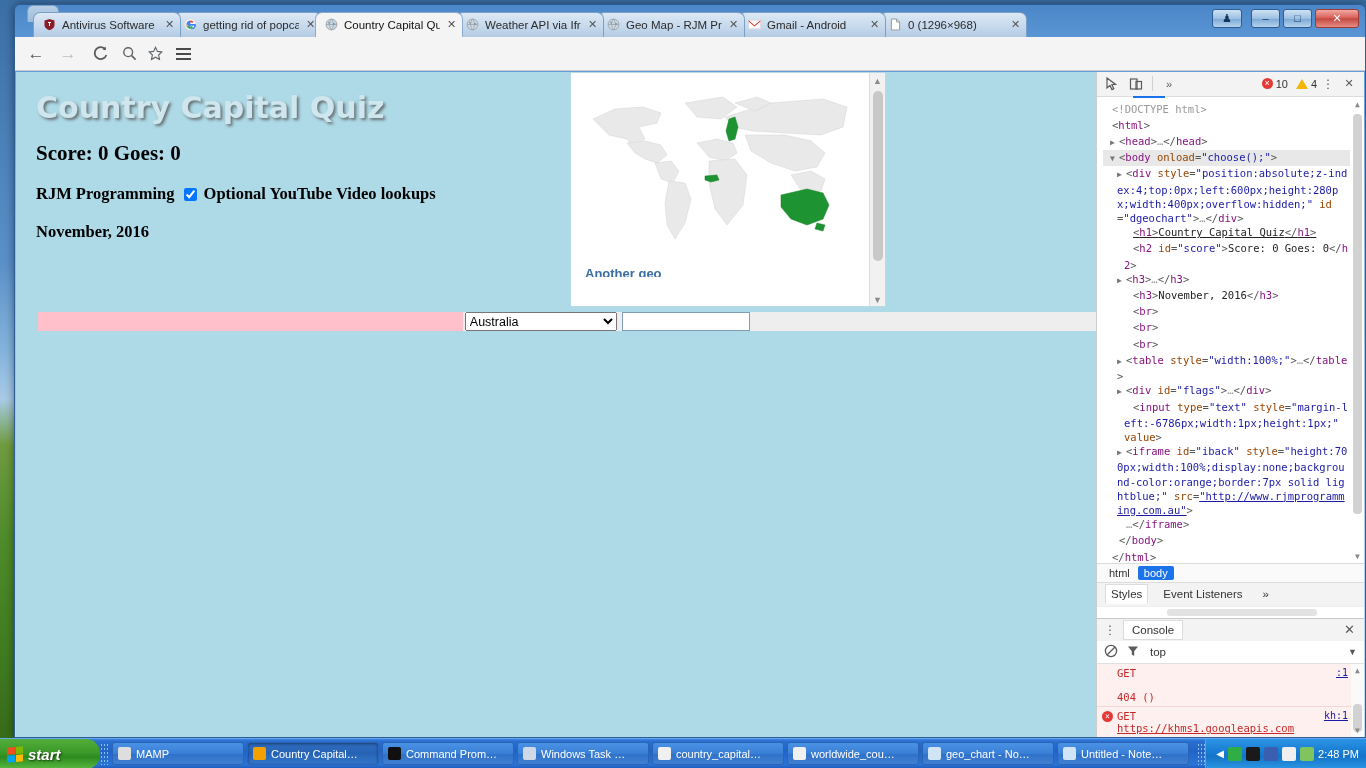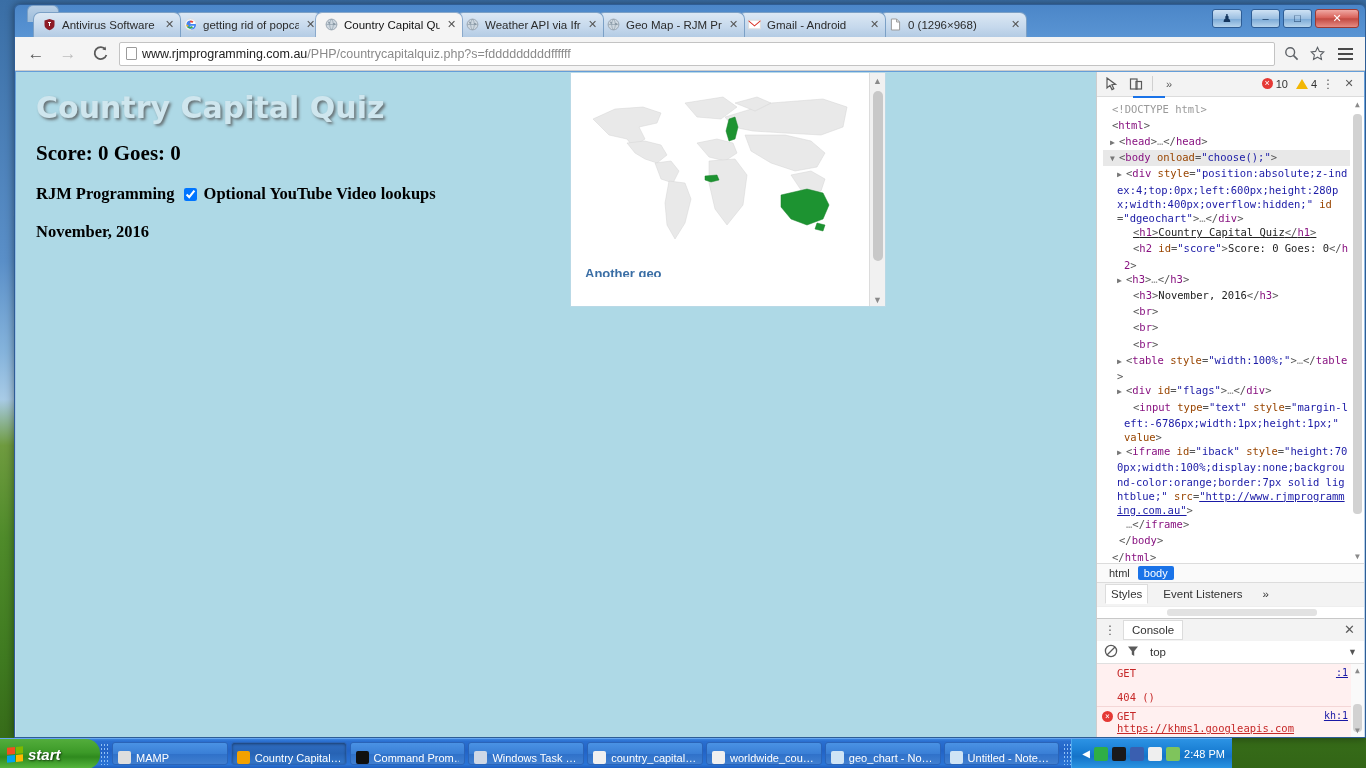--- a/index.html
+++ b/index.html
@@ -16,21 +16,21 @@
     background: linear-gradient(to bottom, #3a6ea5 0%, #5a8fc8 34%, #86b4dc 46%, #a8cbe6 52%, #6f9b3f 58%, #4f8b2a 70%, #3f7a20 86%, #336616 100%);
   }
   .desk-icon {
     position: absolute; left: 6px; width: 22px;
     color: #fff; font-size: 9px; text-align: center;
     text-shadow: 1px 1px 1px rgba(0,0,0,.7);
   }
 
   
   #taskbar {
-    position: absolute; left: 0; bottom: 0; width: 1232px; height: 30px;
+    position: absolute; left: 0; bottom: 0; width: 1366px; height: 30px;
     background: linear-gradient(to bottom, #3a83df 0%, #2a6fd0 8%, #2263c6 40%, #2a74d6 88%, #1e5ec0 100%);
     border-top: 1px solid #67a7f2;
     display: flex; align-items: stretch;
   }
   #start-button {
     width: 100px; height: 30px;
     background: linear-gradient(to bottom, #53ad3c 0%, #3c9a28 45%, #2f8a1e 60%, #58b93f 100%);
     border-radius: 0 14px 14px 0;
     display: flex; align-items: center; gap: 5px; padding-left: 7px;
     color: #fff; font-style: italic; font-weight: bold; font-size: 15px;
@@ -50,21 +50,21 @@
   #quicklaunch-sep, .tb-sep {
     width: 8px; align-self: center; height: 22px;
     background-image: radial-gradient(circle, #8fc0f5 1px, transparent 1px);
     background-size: 3px 4px;
   }
   #task-items { display: flex; align-items: center; gap: 3px; padding: 0 4px; flex: 1; }
   .task-item {
     height: 23px; min-width: 0; flex: 0 1 132px;
     background: linear-gradient(to bottom, #4a92e4 0%, #3a7fd6 50%, #2f71c9 52%, #417fd0 100%);
     border: 1px solid #2a64b8; border-radius: 3px;
-    display: flex; align-items: flex-end; gap: 5px; padding: 0 5px;
+    display: flex; align-items: center; gap: 5px; padding: 0 5px;
     color: #fff; font-size: 11px; white-space: nowrap; overflow: hidden;
     cursor: pointer;
   }
   .task-item.active {
     background: linear-gradient(to bottom, #2f6cc0 0%, #2763b4 50%, #3376ca 100%);
     box-shadow: inset 0 1px 3px rgba(0,0,0,.45);
   }
   .task-ico { width: 13px; height: 13px; flex: none; border-radius: 2px; }
   #systray {
     display: flex; align-items: center; gap: 4px; padding: 0 7px 0 10px;
@@ -353,24 +353,20 @@
 
   <div id="toolbar">
     <div class="navbtn">←</div>
     <div class="navbtn dim">→</div>
     <div class="navbtn">
       <svg width="17" height="17" viewBox="0 0 17 17">
         <path d="M13.5 4.5A6 6 0 1 0 14.4 10" fill="none" stroke="#5a5a5a" stroke-width="1.8"></path>
         <path d="M13.6 1.6 L13.9 5.2 L10.4 4.6 Z" fill="#5a5a5a"></path>
       </svg>
     </div>
-    <div id="omnibox">
-      <span class="pageicon"></span>
-      <span id="url"><span>www.rjmprogramming.com.au</span><span class="dim">/PHP/countrycapitalquiz.php?s=fdddddddddffffff</span></span>
-    </div>
     <div class="obtn">
       <svg width="15" height="15" viewBox="0 0 15 15">
           <circle cx="6.2" cy="6.2" r="4.4" fill="none" stroke="#5f6368" stroke-width="1.4"></circle>
           <line x1="9.4" y1="9.4" x2="13.6" y2="13.6" stroke="#5f6368" stroke-width="1.6"></line>
         </svg>
     </div>
     <div class="obtn">
       <svg width="15" height="15" viewBox="0 0 15 15">
           <polygon points="7.5,1.3 9.4,5.4 13.9,5.9 10.6,9 11.5,13.4 7.5,11.2 3.5,13.4 4.4,9 1.1,5.9 5.6,5.4" fill="none" stroke="#5f6368" stroke-width="1.1"></polygon>
         </svg>
@@ -425,20 +421,29 @@
       </div>
       <div id="gc-scroll">
         <div class="arr">▲</div>
         <div id="gc-thumb"></div>
         <div class="arr" style="position:absolute;bottom:0;left:0;right:0;">▼</div>
       </div>
     </div>
 
     <table id="quiz-table">
       <tbody>
+      <tr class="ans-row">
+        <td style="width:40%"></td>
+        <td class="plain">
+          <div style="display:flex;align-items:center;gap:5px;padding-left:2px;">
+            <select class="big"><option>Australia</option><option>Austria</option><option>Finland</option><option>Ghana</option><option>Canada</option></select>
+            <input class="ansbox" type="text" value="" style="">
+          </div>
+        </td>
+      </tr>
     </tbody>
       </table>
   </div>
 
   <div id="devtools">
     <div id="dt-toolbar">
       <div class="dt-ico">
         <svg width="14" height="14" viewBox="0 0 14 14">
             <path d="M2 1 L2 11 L5 8.4 L7 12.6 L8.8 11.7 L6.9 7.7 L10.6 7.4 Z" fill="none" stroke="#5a5a5a" stroke-width="1.2"></path>
           </svg>

